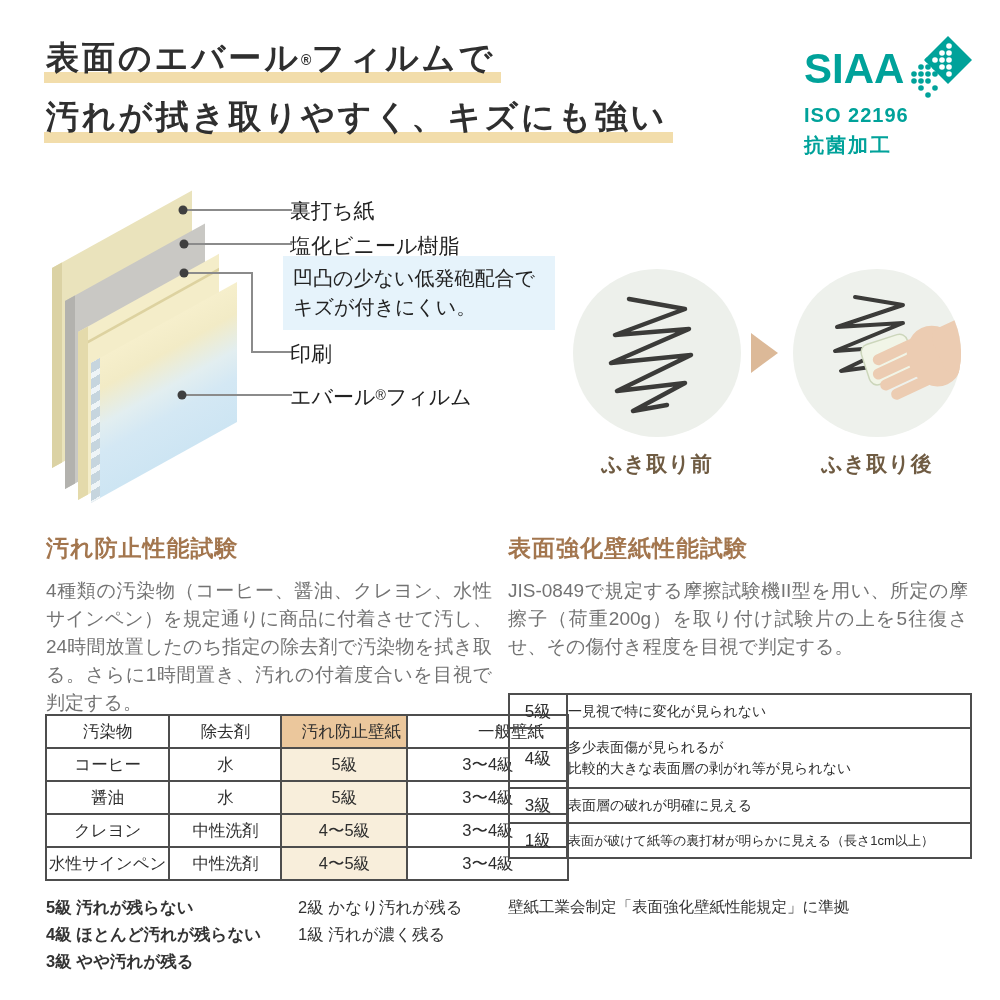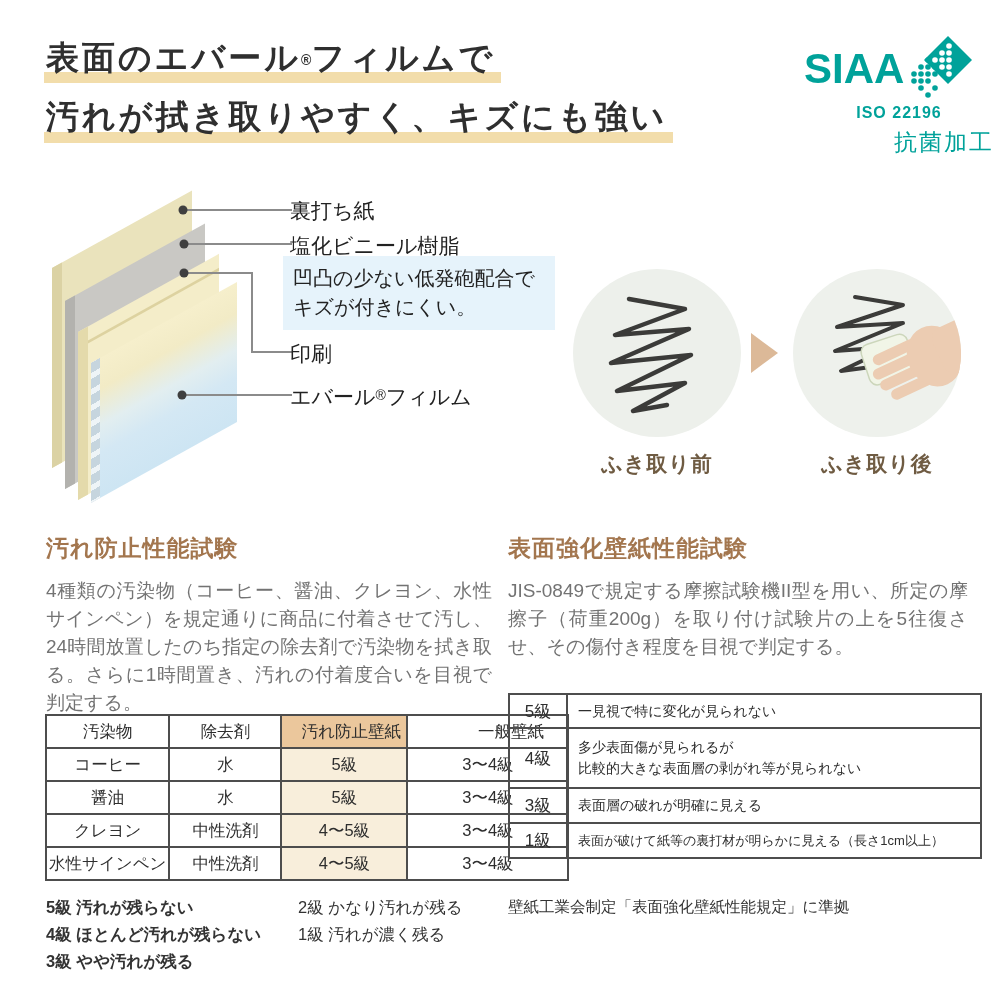--- a/index.html
+++ b/index.html
@@ -12,22 +12,22 @@
     display:table;font-size:33px;font-weight:bold;color:#2f2f2f;letter-spacing:3px;
     line-height:1.1;padding:2px 6px 7px 2px;margin:0 0 14px 0;
     background:linear-gradient(#f2ddab,#f2ddab) no-repeat left bottom/100% 11px;
   }
   .reg{font-size:14px;vertical-align:4px;letter-spacing:0;}
 
   
   .siaa{position:absolute;left:804px;top:34px;width:190px;color:#00a29a;}
   .siaa-row{display:flex;align-items:flex-start;}
   .siaa-brand{font-size:42px;font-weight:900;letter-spacing:0px;line-height:1;margin-top:14px;text-align:center;}
-  .siaa-iso{font-size:16px;font-weight:bold;margin-top:4px;letter-spacing:1px;text-align:center;}
-  .siaa-label{font-size:23px;font-weight:normal;margin-top:5px;letter-spacing:2px;text-align:right;}
+  .siaa-iso{font-size:20px;font-weight:bold;margin-top:4px;letter-spacing:1px;}
+  .siaa-label{font-size:20px;font-weight:bold;margin-top:5px;letter-spacing:2px;}
 
   
   .sheet{position:absolute;transform:skewY(-29deg);transform-origin:left top;box-sizing:border-box;}
   .s1{left:52px;top:268px;width:140px;height:200px;background:#eae3bc;border-left:10px solid #dbd2a4;}
   .s2{left:65px;top:301px;width:140px;height:188px;background:#c9c8c4;border-left:10px solid #b3b2ae;}
   .s3{left:78px;top:332px;width:141px;height:168px;background:#f4edc9;border-left:10px solid #e4daab;}
   .s3 .print-line{position:absolute;left:0;right:0;top:14px;height:3px;background:#ddd2a0;}
   .s4{left:91px;top:363px;width:146px;height:140px;
       background:linear-gradient(180deg,#f6efcc 0%,#f2ebc6 22%,#e2eef0 48%,#d4e8f4 68%,#cde5f3 100%);
       border-left:9px solid #c6d5de;}
@@ -69,21 +69,21 @@
       font-size:16.5px;font-weight:normal;color:#2e2e2e;height:31px;padding:0 2px;overflow:hidden;white-space:nowrap;}
   .stain-table .c1{width:106px;} .stain-table .c2{width:106px;}
   .stain-table .c3{width:106px;} .stain-table .c4{width:109px;padding-left:48px;}
   .stain-table th.hl{background:#ebc79c;padding-left:16px;}
   .stain-table td.hl{background:#f8eedb;}
 
   
   .strength-table{position:absolute;left:508px;top:693px;table-layout:fixed;}
   .strength-table td{border:2px solid #4d4d4d;color:#2e2e2e;vertical-align:middle;padding:2px 0;}
   .strength-table .grade{width:56px;text-align:center;font-size:17px;white-space:nowrap;}
-  .strength-table .desc{width:402px;text-align:left;font-size:14px;padding-left:10px;
+  .strength-table .desc{width:402px;text-align:left;font-size:14px;padding-left:0;
       white-space:pre-line;line-height:1.5;}
   .strength-table tr.r1 td{height:28px;}
   .strength-table tr.r2 td{height:54px;}
   .strength-table tr.r3 td,.strength-table tr.r4 td,.strength-table tr.r5 td{height:29px;}
   .strength-table tr.sm .desc{font-size:13px;}
 
   
   .stain-notes{position:absolute;left:46px;top:894px;font-size:16.5px;line-height:1.64;color:#333;}
   .notes-col{display:inline-block;vertical-align:top;}
   .nc1{width:252px;font-weight:bold;}

